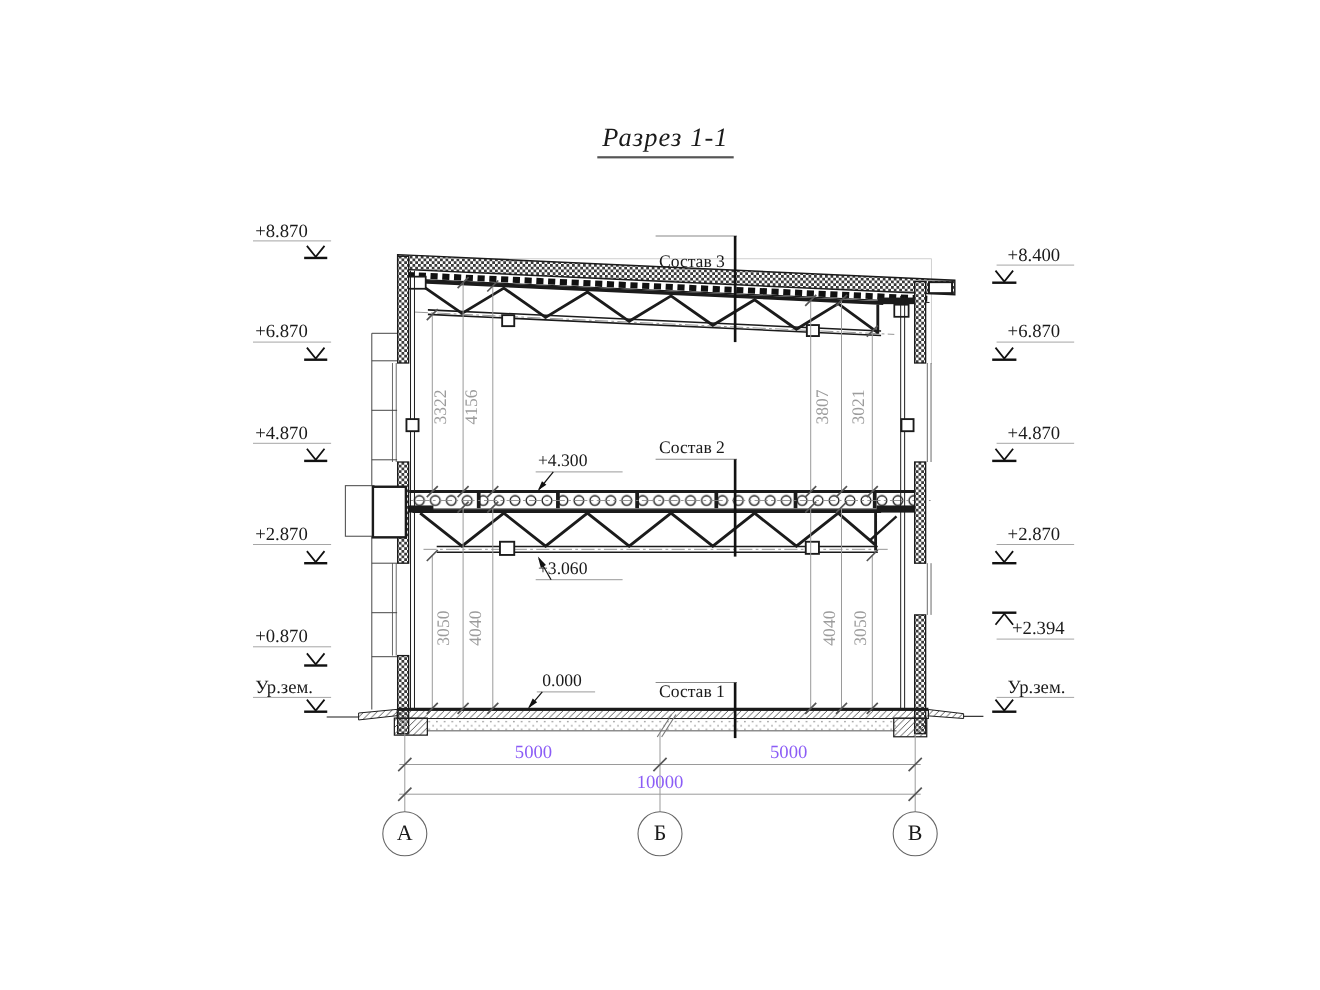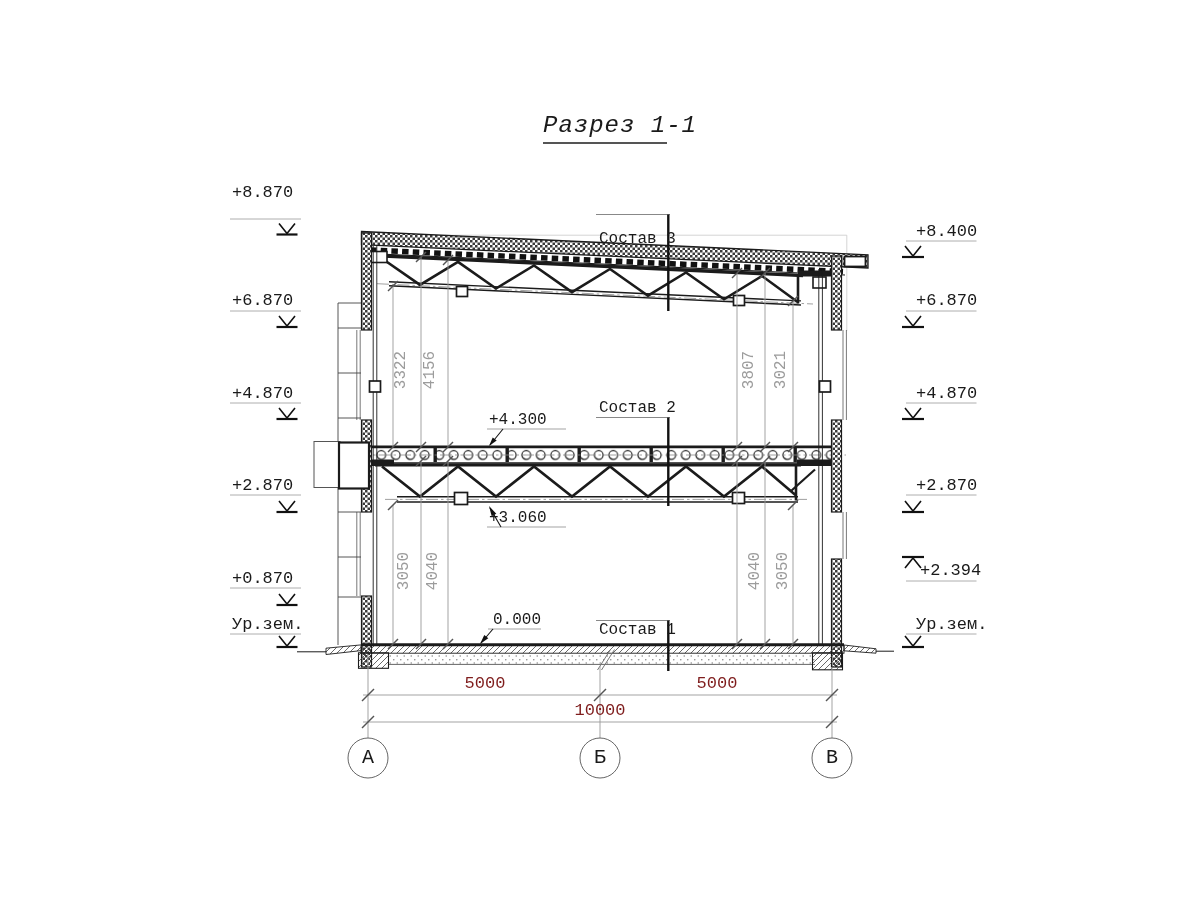--- a/index.html
+++ b/index.html
@@ -1,23 +1,23 @@
 <!DOCTYPE html>
 <html><head>
 <meta charset="utf-8">
 <style>
   html,body{margin:0;padding:0;background:#fff;}
   #canvas{position:relative;width:1012px;height:900px;background:#ffffff;overflow:hidden;
-          font-family:Liberation Mono, monospace;color:#1a1a1a;}
+          font-family:Liberation Serif, serif;color:#1a1a1a;}
   #drawing{position:absolute;left:0;top:0;z-index:1;}
   .txt{position:absolute;z-index:2;white-space:nowrap;line-height:1;}
   .elev{font-size:17px;}
   .lvl{font-size:16px;}
   .sostav{font-size:16px;}
-  .dim{font-size:17px;color:#7f1d1d;text-align:center;}
+  .dim{font-size:17px;color:#8b5cf6;text-align:center;}
   .vdim{font-size:16px;color:#9c9c9c;width:60px;text-align:center;transform:rotate(-90deg);}
   .axis{font-size:20px;width:30px;text-align:center;}
   .title{font-size:24px;font-style:italic;font-weight:500;letter-spacing:1px;
          border-bottom:2px solid #555;padding-bottom:4px;}
 </style>
 </head>
 <body>
 
 <div id="canvas">
 
@@ -289,21 +289,21 @@
     <circle cx="832" cy="758" r="20"></circle>
   </g>
 </svg>
 
 <div class="txt title" style="left:543px;top:114px;width:124px;text-align:center;">Разрез 1-1</div>
 
 <div class="txt sostav" style="left:599px;top:195px;margin-top:36px;">Состав 3</div>
 <div class="txt sostav" style="left:599px;top:400px;text-align:center;">Состав 2</div>
 <div class="txt sostav" style="left:599px;top:602px;margin-top:20px;">Состав 1</div>
 
-<div class="txt elev" style="left:232px;top:184px;">+8.870</div>
+<div class="txt elev" style="left:232px;top:201px;">+8.870</div>
 <div class="txt elev" style="left:232px;top:292px;">+6.870</div>
 <div class="txt elev" style="left:232px;top:385px;">+4.870</div>
 <div class="txt elev" style="left:232px;top:477px;">+2.870</div>
 <div class="txt elev" style="left:232px;top:570px;">+0.870</div>
 <div class="txt elev" style="left:232px;top:616px;">Ур.зем.</div>
 
 <div class="txt elev" style="left:916px;top:223px;text-align:right;">+8.400</div>
 <div class="txt elev" style="left:916px;top:292px;">+6.870</div>
 <div class="txt elev" style="left:916px;top:385px;">+4.870</div>
 <div class="txt elev" style="left:916px;top:477px;">+2.870</div>

